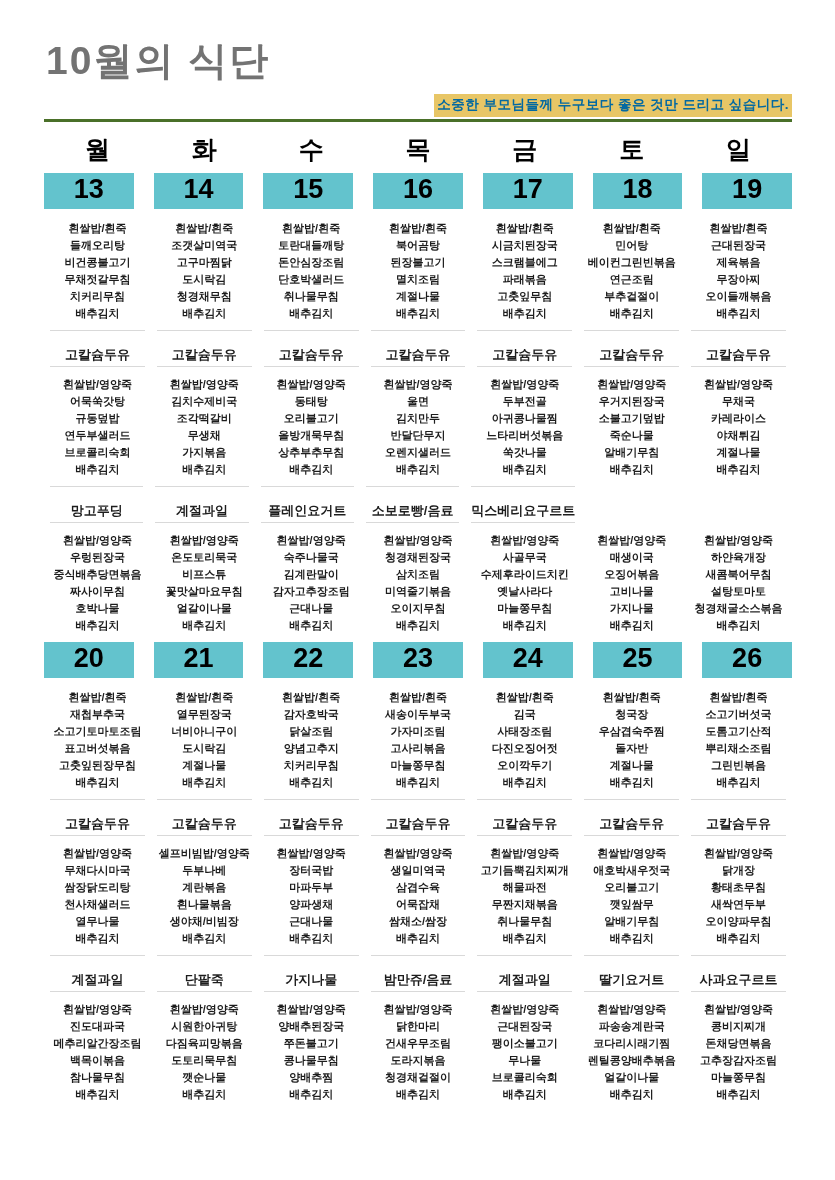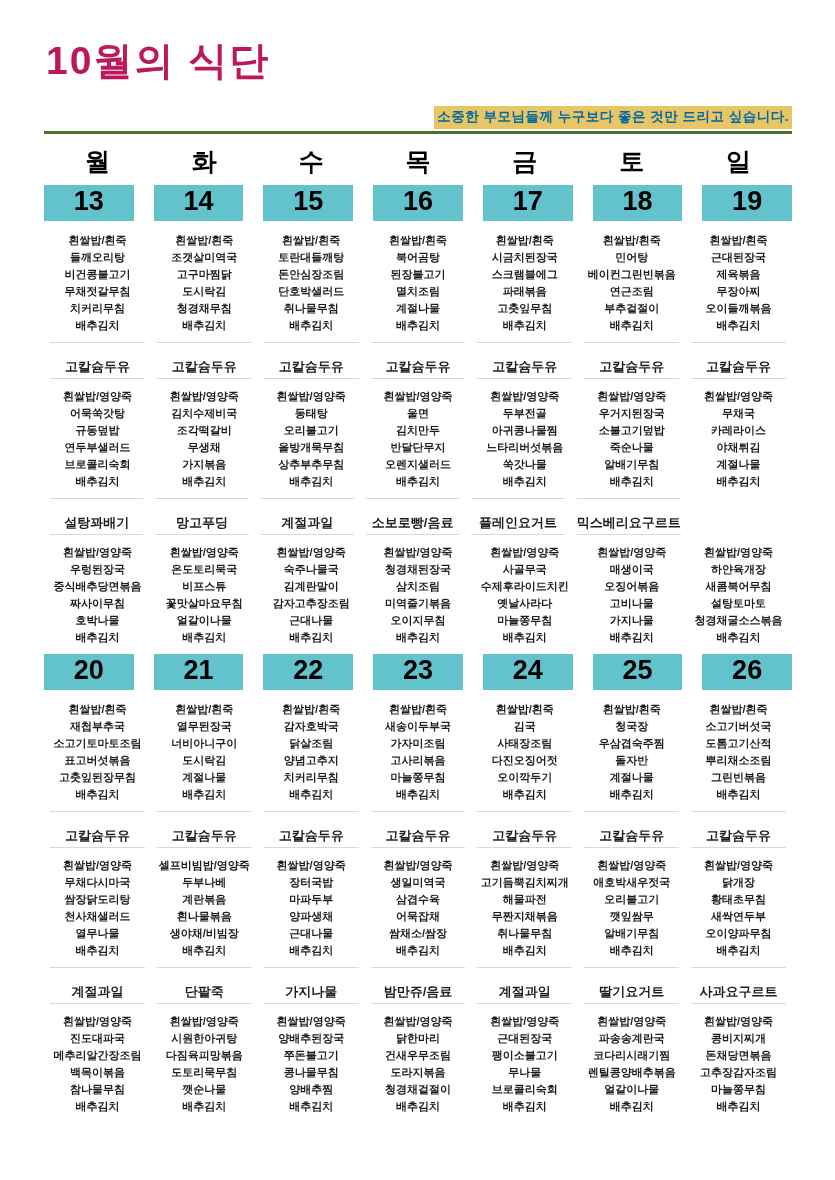--- a/index.html
+++ b/index.html
@@ -7,22 +7,22 @@
     --ink:#1d1d1d; --sep:#d9d9d9;
   }
   *{box-sizing:border-box;}
   html,body{margin:0;padding:0;}
   body{
     width:835px;min-height:1180px;background:#ffffff;
     font-family:"Liberation Sans","DejaVu Sans",sans-serif;color:var(--ink);
   }
   .content{width:748px;margin:0 0 0 44px;}
   .page-title{
-    font-size:39px;font-weight:bold;color:#be185d;
-    margin:34px 0 18px 2px;letter-spacing:2px;
+    font-size:39px;font-weight:bold;color:#737373;
+    margin:34px 0 6px 2px;letter-spacing:2px;
   }
   .subtitle-row{text-align:right;margin:0;}
   .subtitle{
     display:inline-block;background:var(--gold);
     font-size:13.5px;font-weight:bold;color:#0369a1;
     padding:2px 3px 3px;letter-spacing:0.5px;
   }
   .green-rule{height:3px;background:var(--green);border:none;margin:2px 0 6px;}
   .row{display:grid;grid-template-columns:repeat(7,1fr);}
   .day-header .cell{
@@ -192,25 +192,24 @@
         <div class="cell">
           <div class="meal-item">흰쌀밥/영양죽</div>
           <div class="meal-item">무채국</div>
           <div class="meal-item">카레라이스</div>
           <div class="meal-item">야채튀김</div>
           <div class="meal-item">계절나물</div>
           <div class="meal-item">배추김치</div>
         </div>
       </div>
       <div class="row snack-row">
-        <div class="cell">설탕꽈배기</div>
         <div class="cell">망고푸딩</div>
         <div class="cell">계절과일</div>
+        <div class="cell">플레인요거트</div>
         <div class="cell">소보로빵/음료</div>
-        <div class="cell">플레인요거트</div>
         <div class="cell">믹스베리요구르트</div>
       </div>
       <div class="row meal-block">
         <div class="cell">
           <div class="meal-item">흰쌀밥/영양죽</div>
           <div class="meal-item">우렁된장국</div>
           <div class="meal-item">중식배추당면볶음</div>
           <div class="meal-item">짜사이무침</div>
           <div class="meal-item">호박나물</div>
           <div class="meal-item">배추김치</div>

